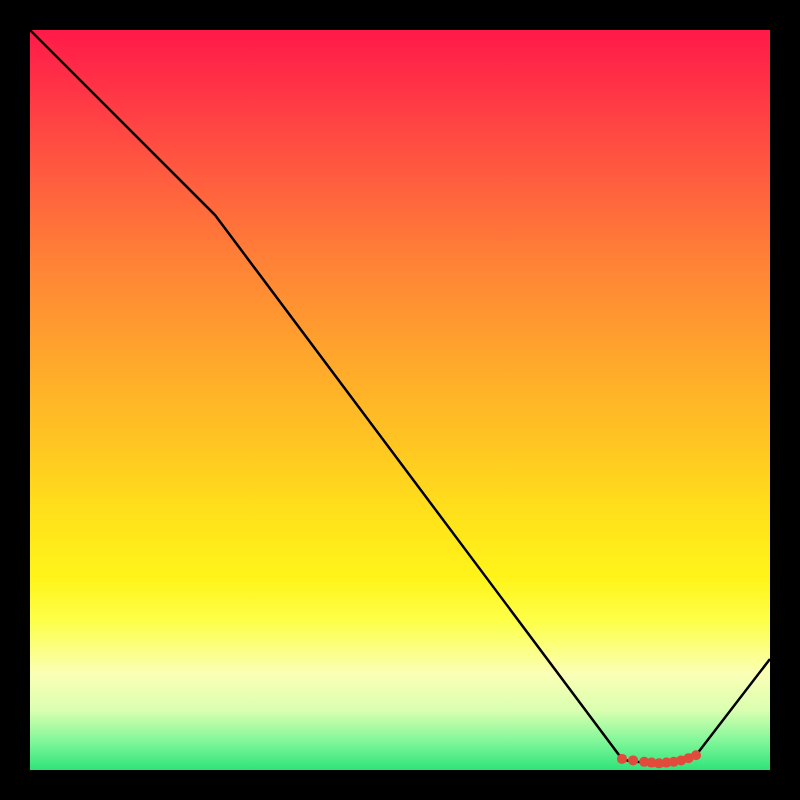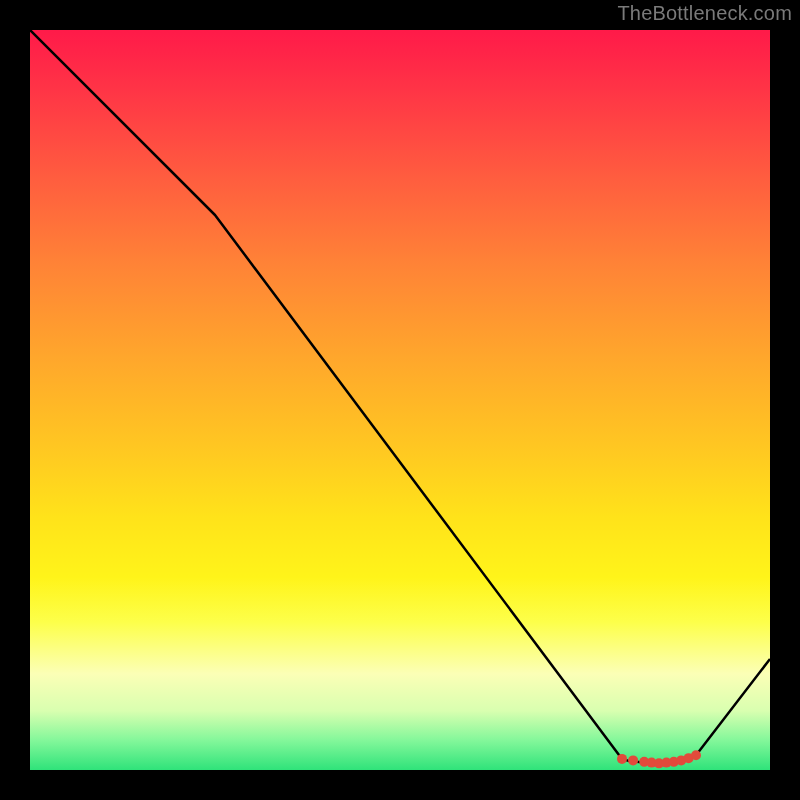--- a/index.html
+++ b/index.html
@@ -52,21 +52,20 @@
   svg {
     position: absolute;
     left: 0;
     top: 0;
   }
 </style>
 </head>
 <body>
 
 <div class="outer">
-  <div class="attribution">TheBottleneck.com</div>
 
   <div class="plot">
     <svg id="chart-svg" width="740" height="740" viewBox="0 0 740 740">
 
     <path d="M0.00 0.00 L185.00 185.00 L592.00 728.90 L599.40 731.12 L614.20 732.60 L629.00 733.34 L643.80 732.60 L651.20 731.12 L658.60 728.90 L666.00 725.20 L740.00 629.00" fill="none" stroke="#000000" stroke-width="2.5" stroke-linejoin="round"></path>
         <circle cx="592.00" cy="728.90" r="5" fill="#e24a3b"></circle>
         <circle cx="603.10" cy="730.38" r="5" fill="#e24a3b"></circle>
         <circle cx="614.20" cy="731.86" r="5" fill="#e24a3b"></circle>
         <circle cx="621.60" cy="732.60" r="5" fill="#e24a3b"></circle>
         <circle cx="629.00" cy="733.34" r="5" fill="#e24a3b"></circle>

